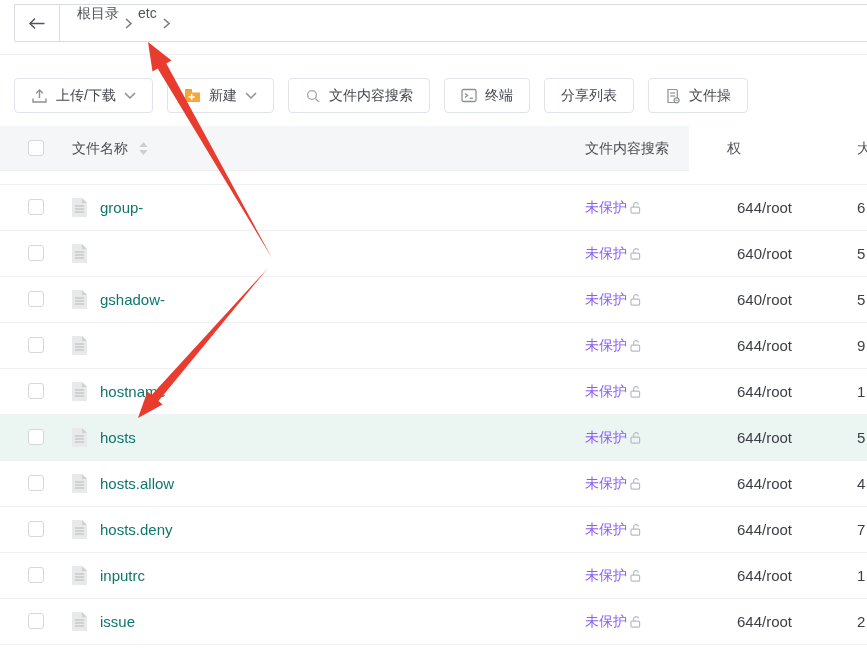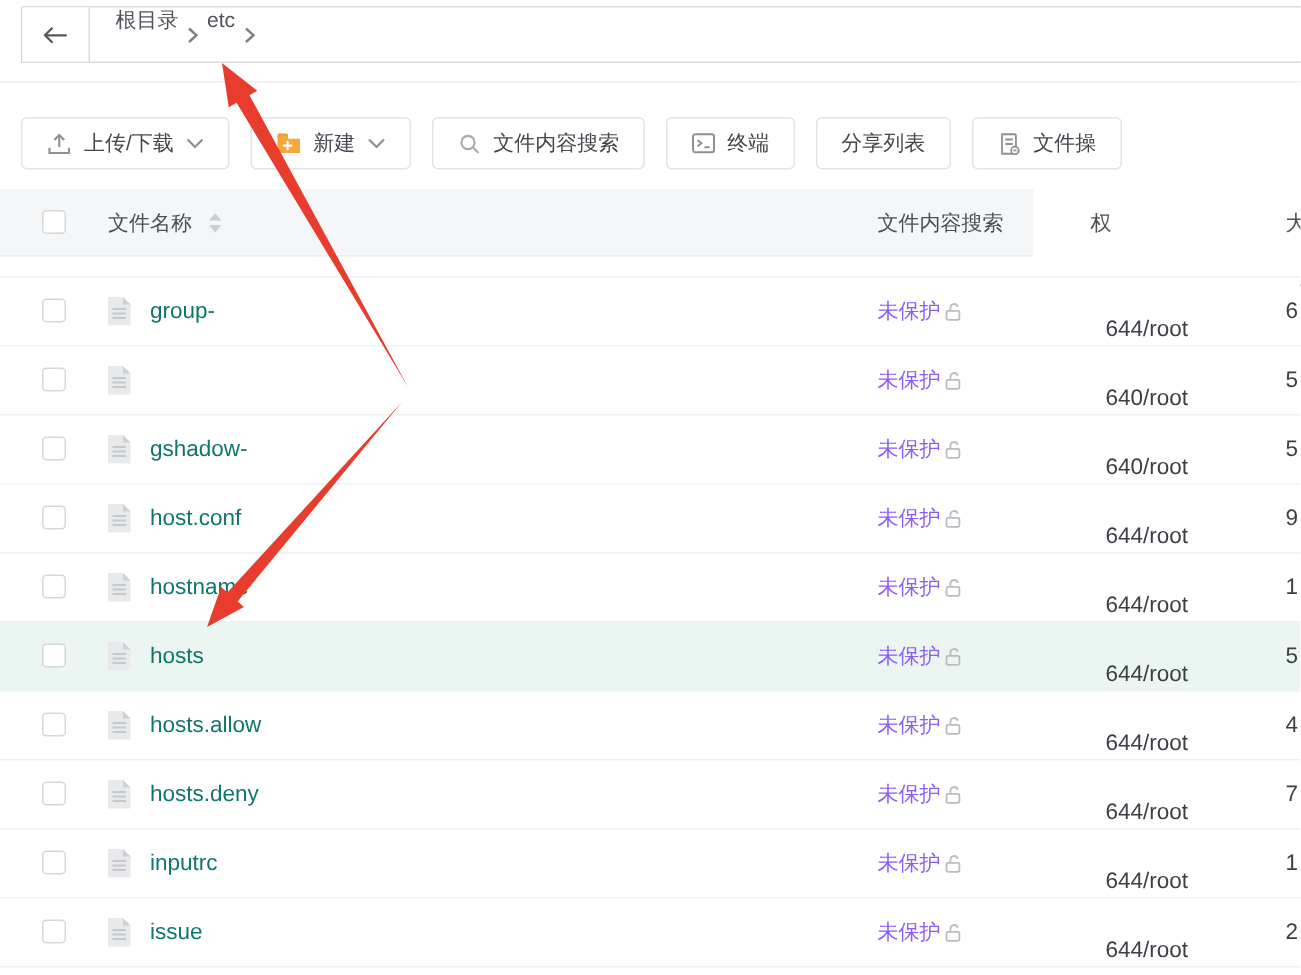--- a/index.html
+++ b/index.html
@@ -48,21 +48,21 @@
   .c-icon{left:70px;top:12px;position:absolute;}
   .c-name{left:100px;}
   .c-tamper{left:585px;}
   .c-perm{left:737px;}
   .c-size{left:857px;}
   .rows{position:absolute;top:184px;left:0;width:867px;}
   .row{position:relative;height:45px;border-top:1px solid #f0f1f3;background:#fff;}
   .row.selected{background:var(--sel,#ebf5f1);}
   .fname{position:absolute;top:0;line-height:45px;font-size:15px;color:#0f766e;cursor:pointer;}
   .tamper{position:absolute;top:0;height:45px;display:flex;align-items:center;gap:2px;font-size:14px;color:#8b5cf6;}
-  .perm{position:absolute;top:12px;line-height:45px;font-size:15px;color:#3c3f45;}
+  .perm{position:absolute;top:0;line-height:45px;font-size:15px;color:#3c3f45;}
   .size{position:absolute;top:0;line-height:45px;font-size:15px;color:#3c3f45;}
   .licon{display:flex;align-items:center;margin-top:1px;}
   
   .annot{position:absolute;left:0;top:0;z-index:20;pointer-events:none;}
   .annot path{fill:#e73c2e;}
 </style>
 </head>
 <body>
 
 <div class="crumb-bar">
@@ -251,21 +251,20 @@
       <span class="cb c-check"></span>
       <span class="c-icon"><svg width="19" height="21" viewBox="0 0 19 21">
           <path d="M2 1h10l5 5v14H2z" fill="#e8e9ea"></path>
           <path d="M12 1l5 5h-5z" fill="#cfd1d3"></path>
           <g stroke="#c6c8cb" stroke-width="1.4">
             <line x1="5" y1="9" x2="14" y2="9"></line>
             <line x1="5" y1="12" x2="14" y2="12"></line>
             <line x1="5" y1="15" x2="14" y2="15"></line>
           </g>
         </svg></span>
-      <span class="fname c-name">host.conf</span>
       <span class="tamper c-tamper">
         <span>未保护</span>
         <span class="licon">
           <svg width="14" height="14" viewBox="0 0 14 14" fill="none" stroke="#b9bcc0" stroke-width="1.2">
             <rect x="2" y="6.2" width="8.6" height="6" rx="1"></rect>
             <path d="M4.6 6V4.1a2.5 2.5 0 0 1 4.9-.6"></path>
           </svg>
         </span>
       </span>
       <span class="perm c-perm">644/root</span>

